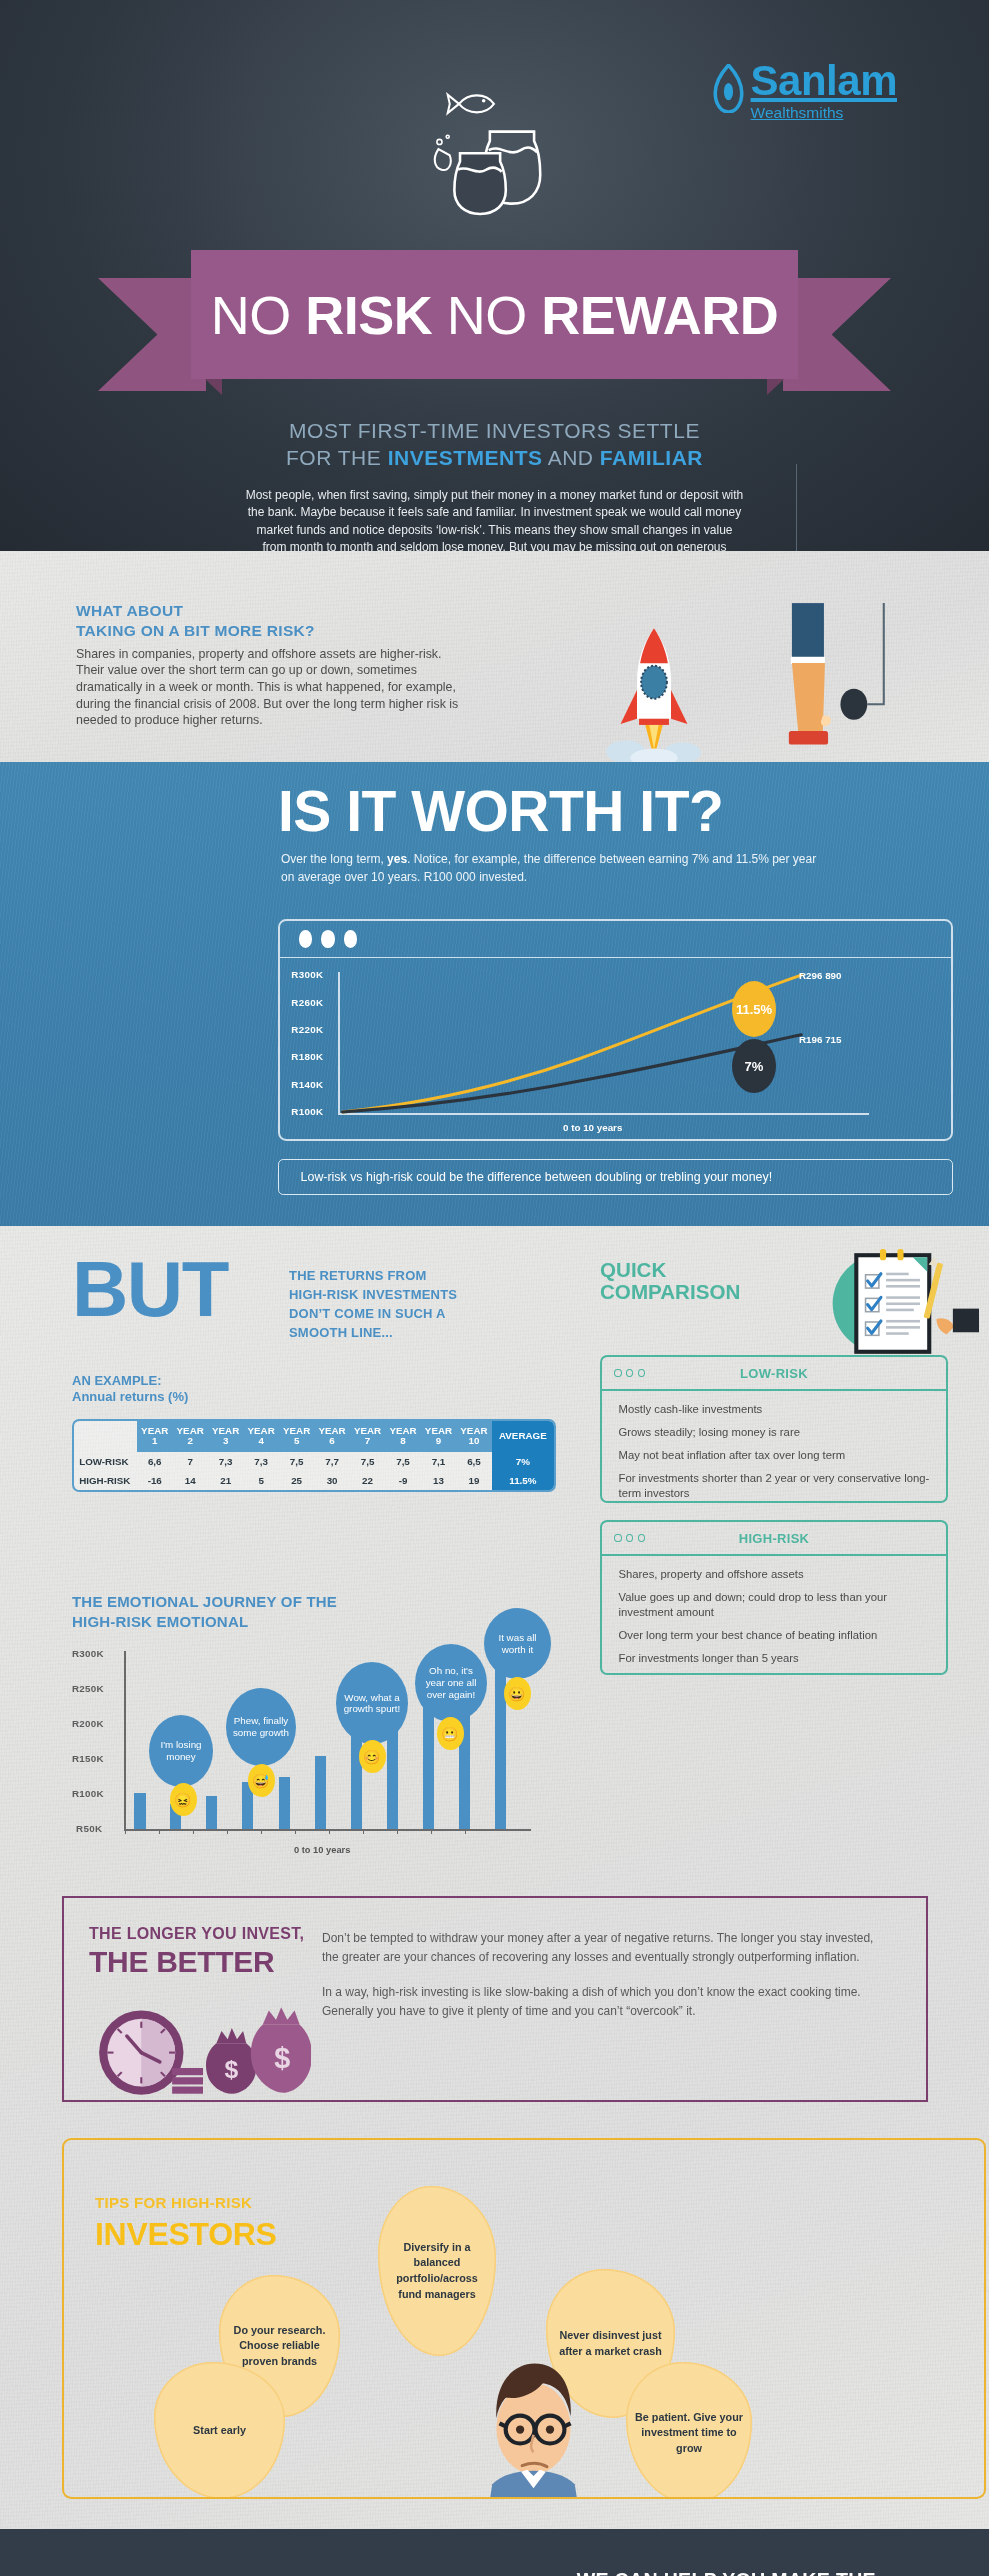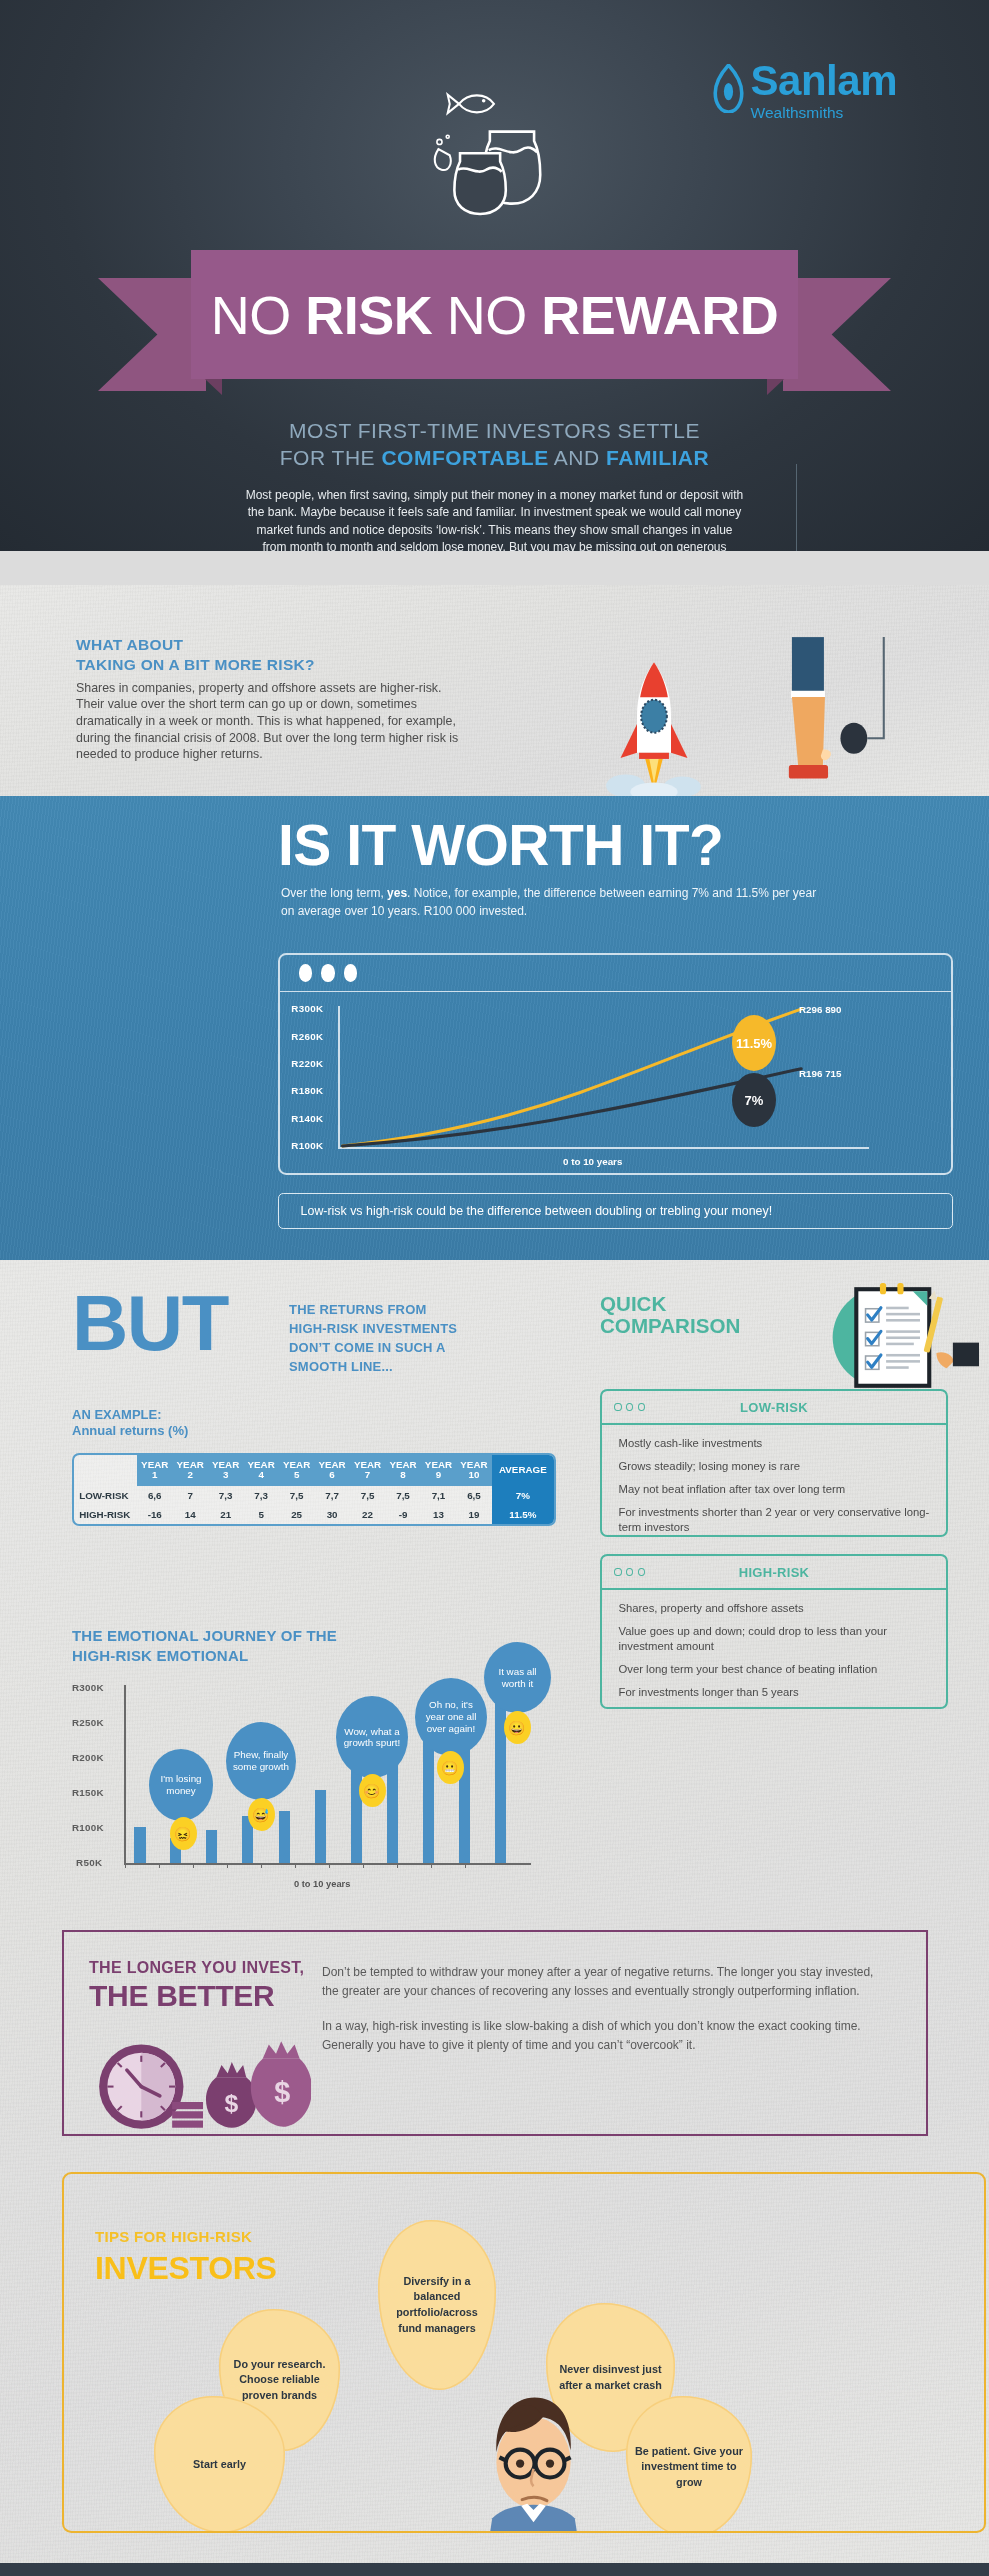--- a/index.html
+++ b/index.html
@@ -17,21 +17,21 @@
   .hero {
     position:relative;
     height:551px;
     background:
       radial-gradient(ellipse at 50% 28%, #4a5560 0%, #3c4651 30%, #2e363f 62%, #242b33 100%);
     overflow:hidden;
   }
   .brand {
     position:absolute; top:61px; right:92px;
     text-align:right; color:#2a9fd8;
-    display:flex; align-items:flex-start; gap:7px;
+    display:flex; align-items:flex-start; gap:7px;text-decoration:underline;
   }
   .brand-mark {
     width:31px; height:49px; position:relative; flex:0 0 auto; margin-top:3.1px;
   }
   .brand-mark svg { display:block; }
   .brand-txt { text-align:left; }
   .brand-name {
     font-size:42px; font-weight:700; letter-spacing:-0.5px; line-height:0.95; color:#2a9fd8;
   }
   .brand-sub {
@@ -77,21 +77,21 @@
   }
 
   
   .paper {
     background:
       repeating-linear-gradient(93deg, rgba(0,0,0,0.018) 0 1px, rgba(255,255,255,0.02) 1px 2.6px),
       repeating-linear-gradient(178deg, rgba(0,0,0,0.015) 0 1.5px, rgba(255,255,255,0.015) 1.5px 3.6px),
       linear-gradient(160deg,#e9e9e7 0%, #e2e2e0 40%, #dedede 70%, #e6e6e4 100%);
     padding-left: 40px;
   }
-  .risk-band { position:relative; height:211px; padding:0;margin-top:34px; }
+  .risk-band { position:relative; height:211px; padding:0; }
   .risk-text { position:absolute; left:76px; top:50px; width:392px; }
   .risk-head {
     color:#4a90c4; font-size:15.5px; font-weight:800; line-height:1.28; letter-spacing:0.3px;
   }
   .risk-body { margin-top:5.2px; color:#4d4d4d; font-size:12.4px; line-height:1.34; }
 
   .rocket { position:absolute; left:605px; top:72px; }
   .leg { position:absolute; left:762px; top:52px; }
 
   
@@ -297,21 +297,21 @@
       <div class="ribbon-tail right"></div>
       <div class="ribbon-notch left"></div>
       <div class="ribbon-notch right"></div>
       <div class="ribbon-band">
         <div class="ribbon-title"><span>NO </span><b>RISK</b><span> NO </span><b>REWARD</b></div>
       </div>
     </div>
 
     <div class="hero-sub">
       <div>MOST FIRST-TIME INVESTORS SETTLE</div>
-      <div><span>FOR THE </span><b>COMFORTABLE</b><span> AND </span><b>FAMILIAR</b></div>
+      <div><span>FOR THE </span><b>INVESTMENTS</b><span> AND </span><b>FAMILIAR</b></div>
     </div>
 
     <p class="hero-para">Most people, when first saving, simply put their money in a  money market fund or deposit with the bank. Maybe because it feels safe and familiar. In investment speak we would call money market funds and notice deposits ‘low-risk’. This means they show small changes in value from month to month and seldom lose money. But you may be missing out on generous inflation-beating returns over the long term.</p>
     <div class="hook"></div>
   </section>
 
   <section class="paper risk-band">
     <div class="risk-text">
       <div class="risk-head">
         <div>WHAT ABOUT</div>

